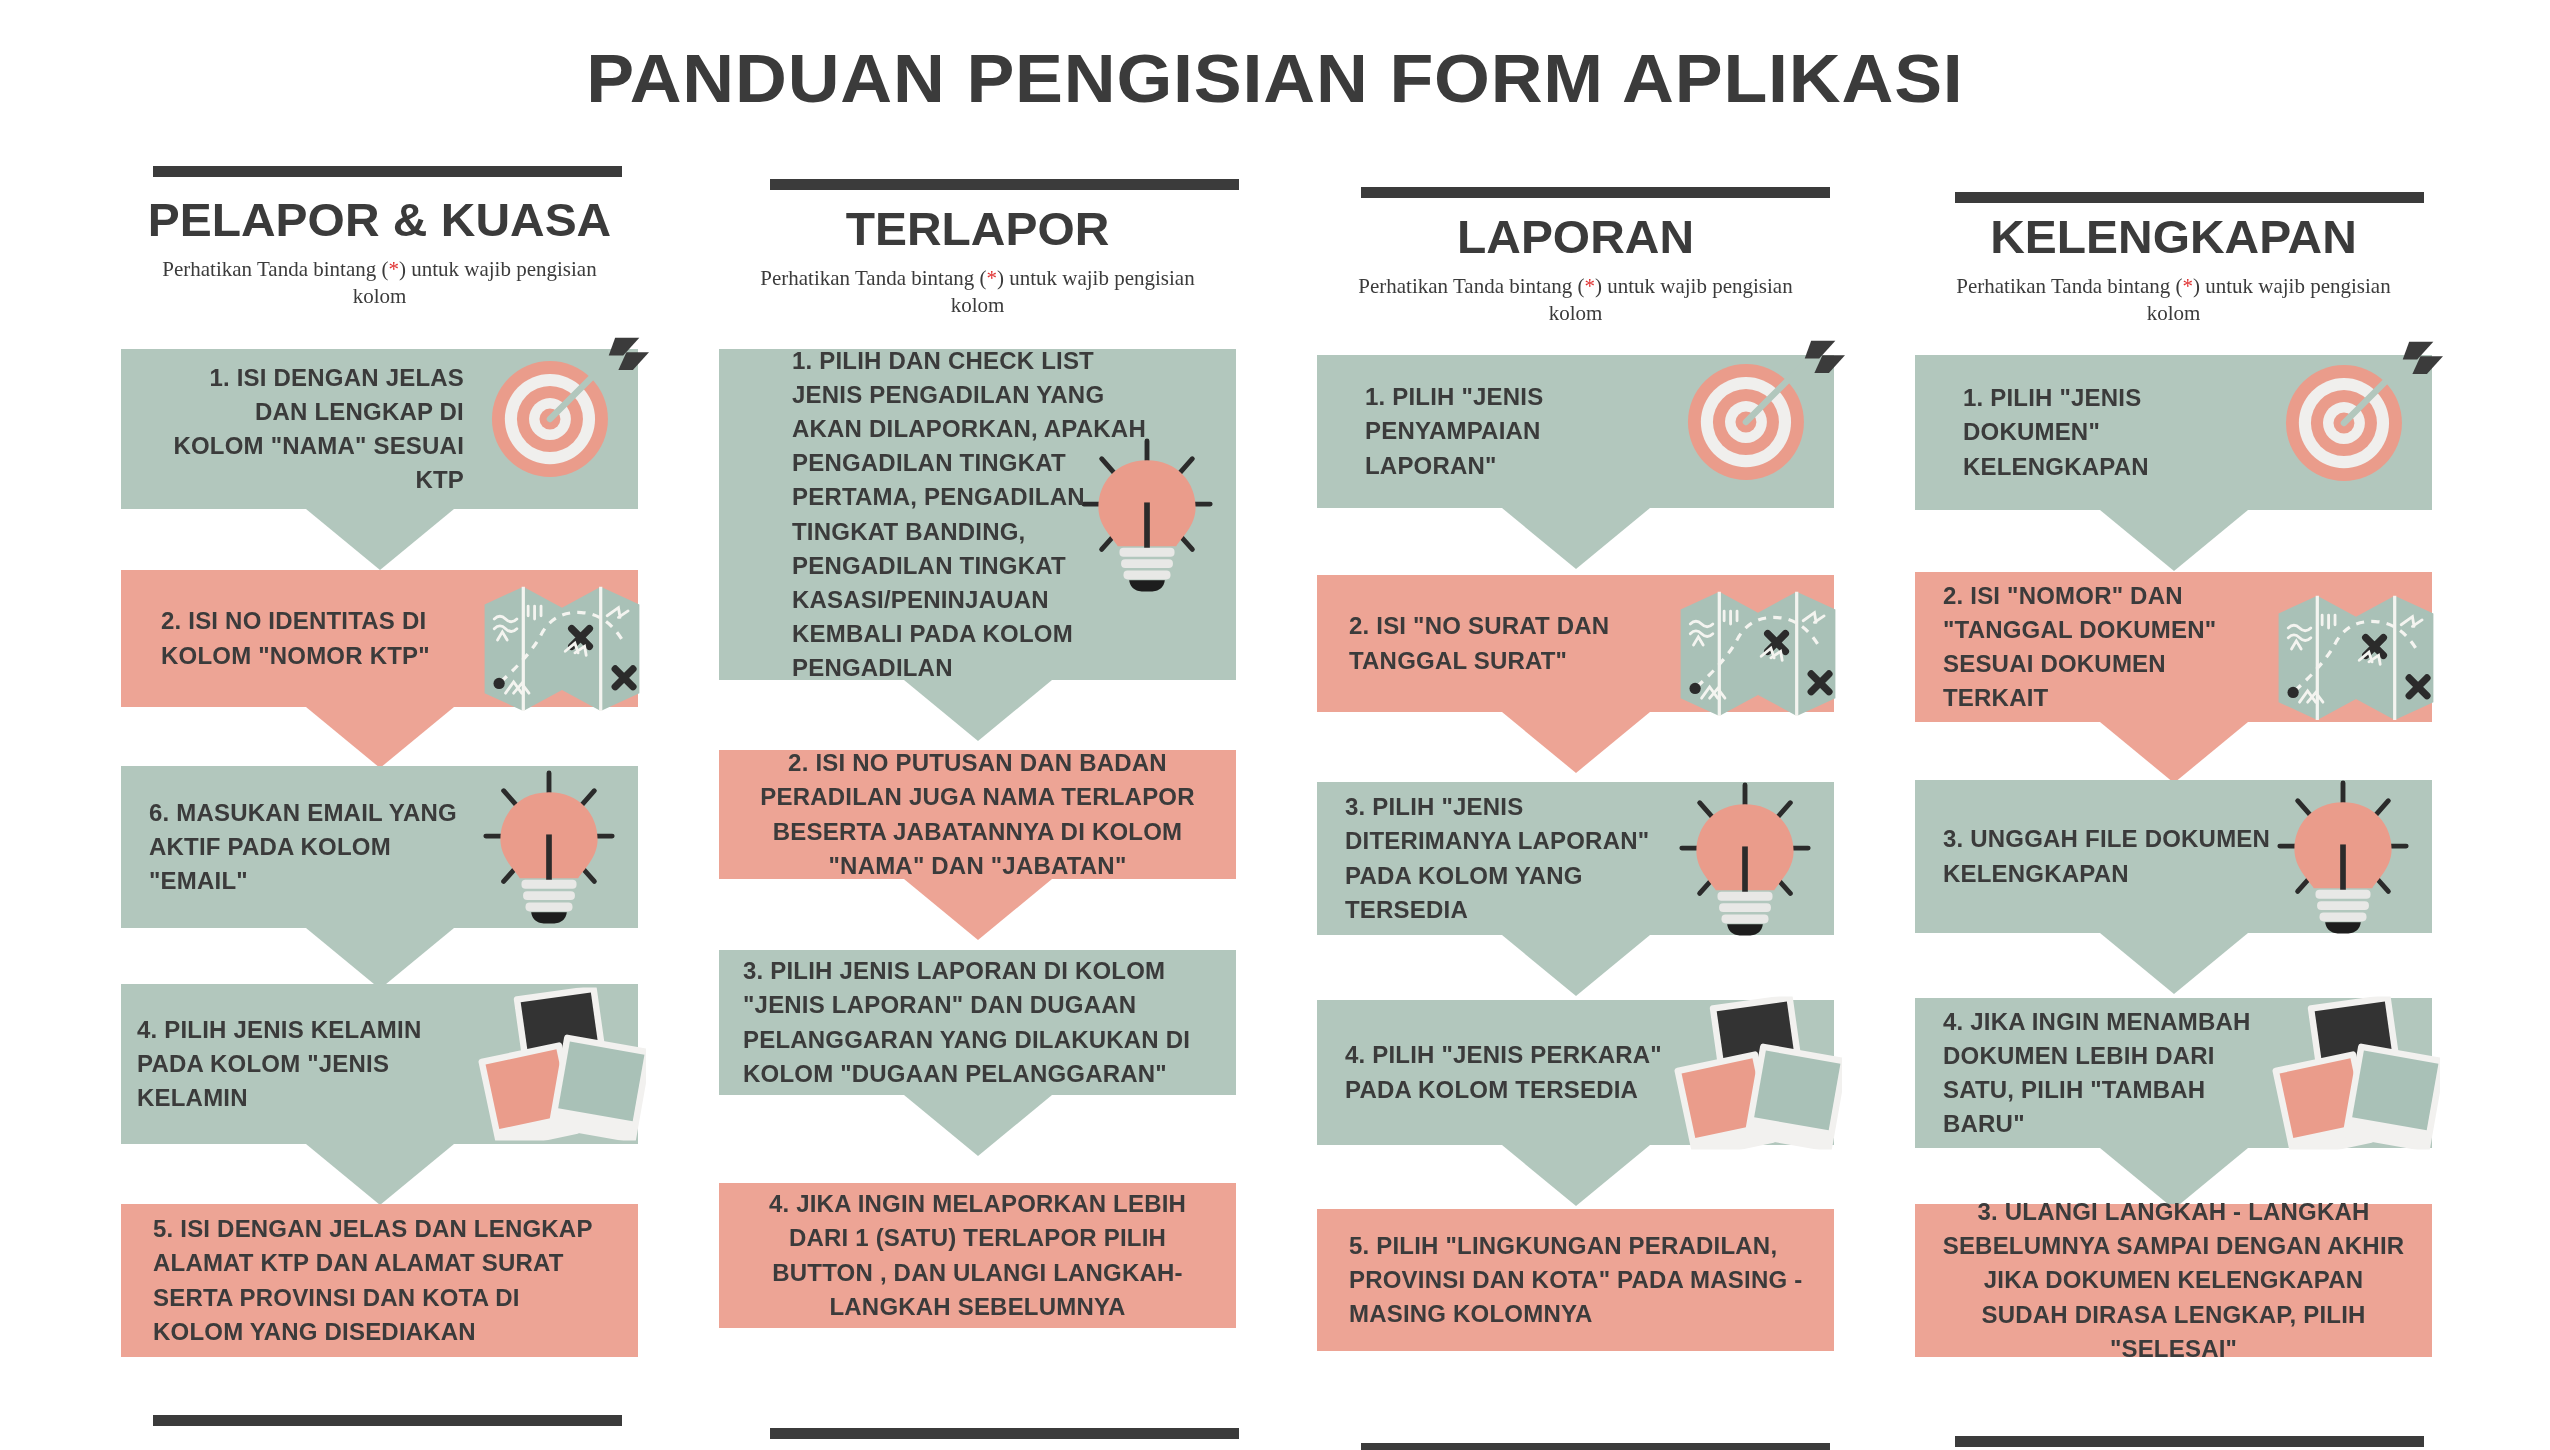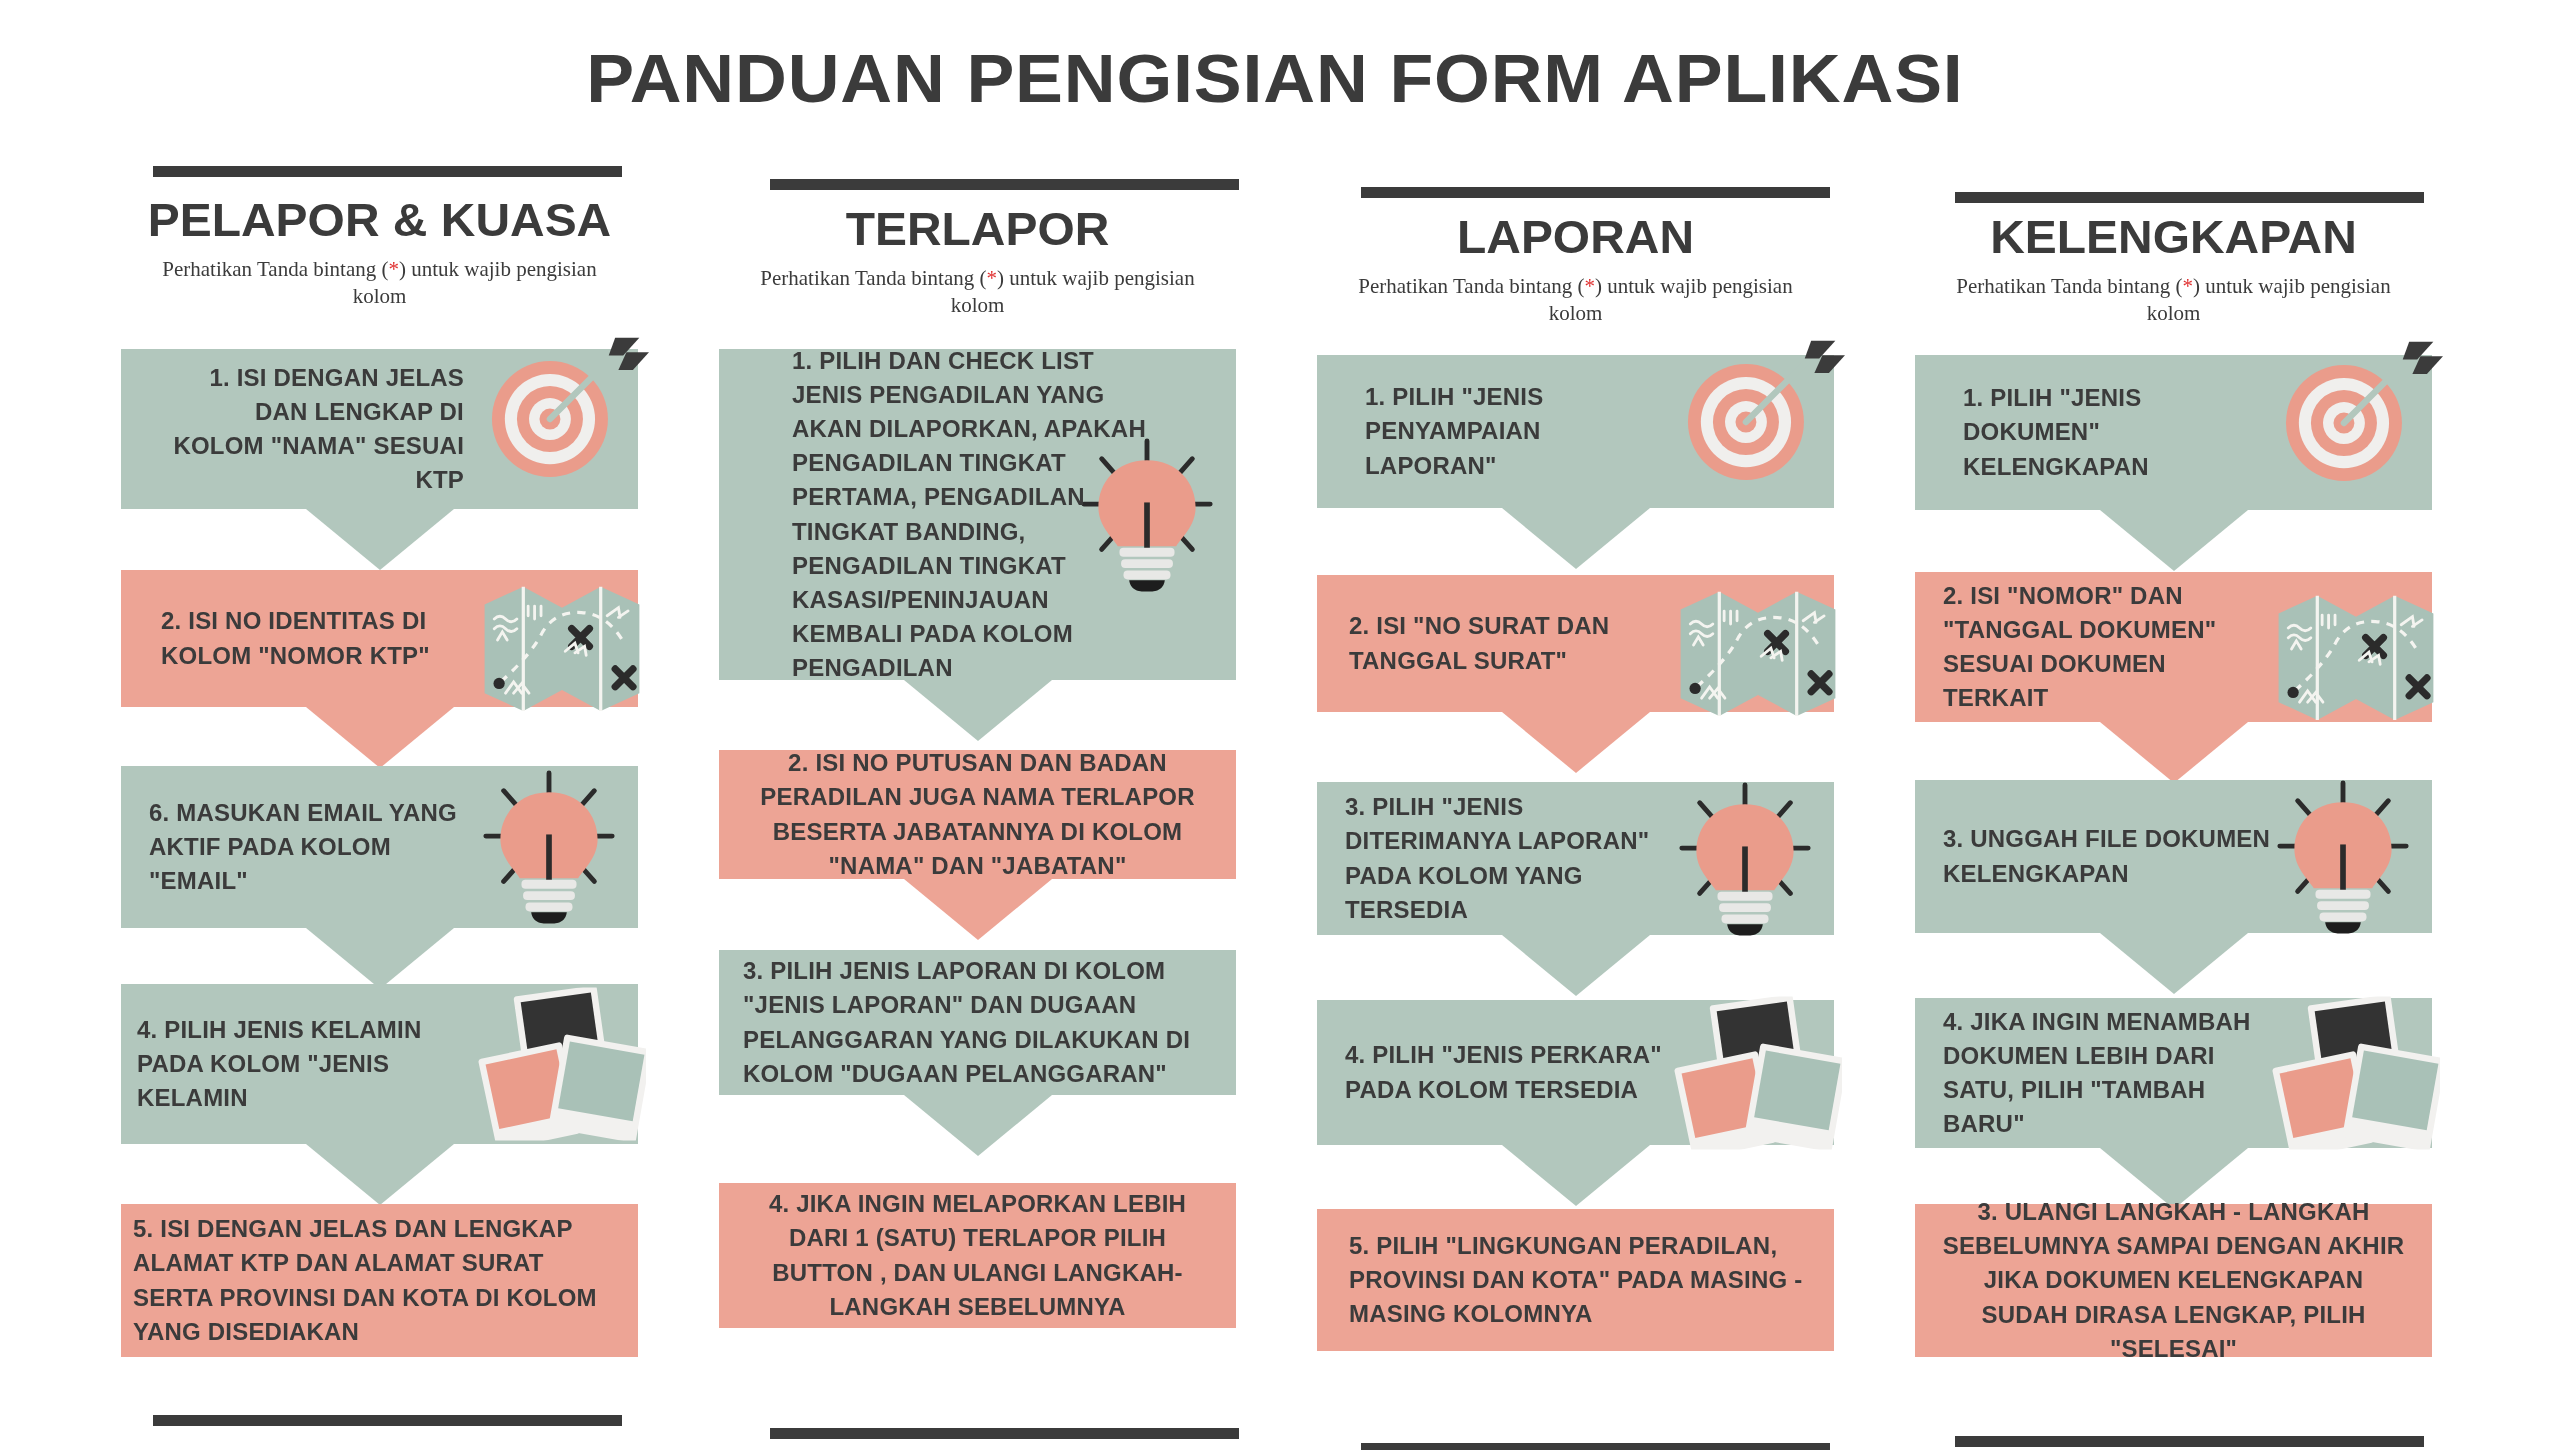--- a/index.html
+++ b/index.html
@@ -205,21 +205,21 @@
           <rect x="98" y="66" width="110" height="118" rx="4" fill="#f2f1ef"></rect>
           <rect x="106" y="74" width="94" height="84" fill="#a9c1b7"></rect>
         </g>
       </svg>
           </div>
           <div class="tail"></div>
         </div>
       </div>
       <div class="bubble salmon notail ta-left" style="top: 1204px; height: 153px;">
         <div class="bubble-body">
-          <div class="bubble-text" style="padding-left: 12px; padding-right: 32px; width: 100%;">5.  ISI DENGAN JELAS DAN LENGKAP ALAMAT KTP DAN ALAMAT SURAT SERTA PROVINSI DAN KOTA DI KOLOM YANG DISEDIAKAN</div>
+          <div class="bubble-text" style="padding-left: 32px; padding-right: 32px; width: 100%;">5.  ISI DENGAN JELAS DAN LENGKAP ALAMAT KTP DAN ALAMAT SURAT SERTA PROVINSI DAN KOTA DI KOLOM YANG DISEDIAKAN</div>
         </div>
       </div>
       <div class="rule-bot" style="left: 32px; top: 1415px; width: 469px;"></div>
     </div>
     <div class="col col-1">
       <div class="rule-top" style="left: 51px; top: 179px; width: 469px;"></div>
       <div class="col-head" style="top: 204px;">
         <div class="col-title">TERLAPOR</div>
         <div class="col-sub"><span>Perhatikan Tanda bintang (</span><span class="star">*</span><span>) untuk wajib pengisian kolom</span></div>
       </div>

